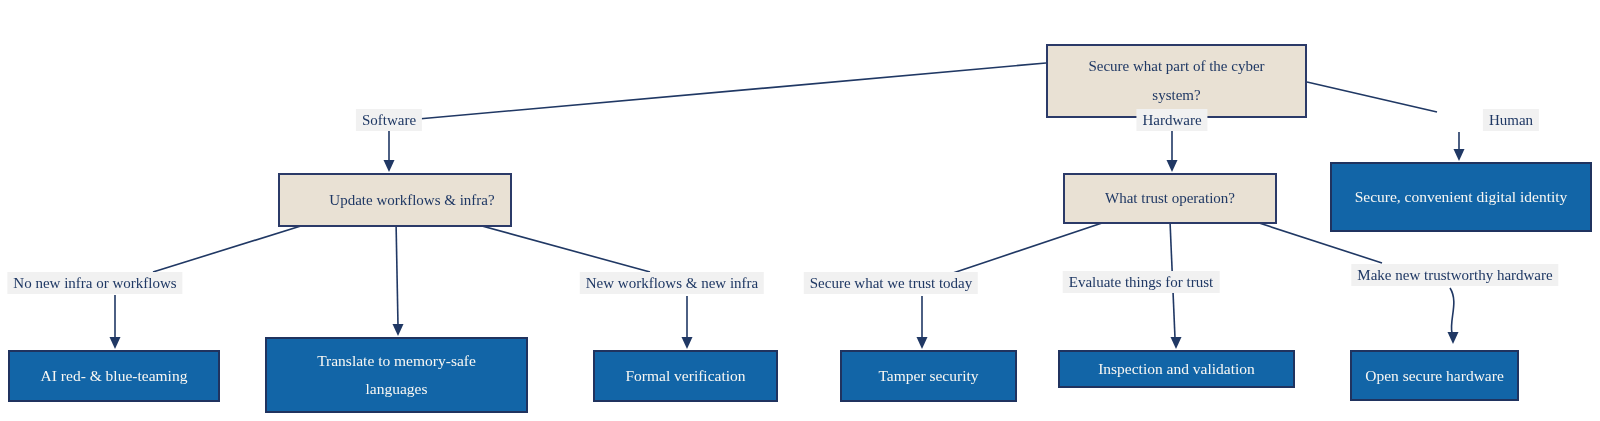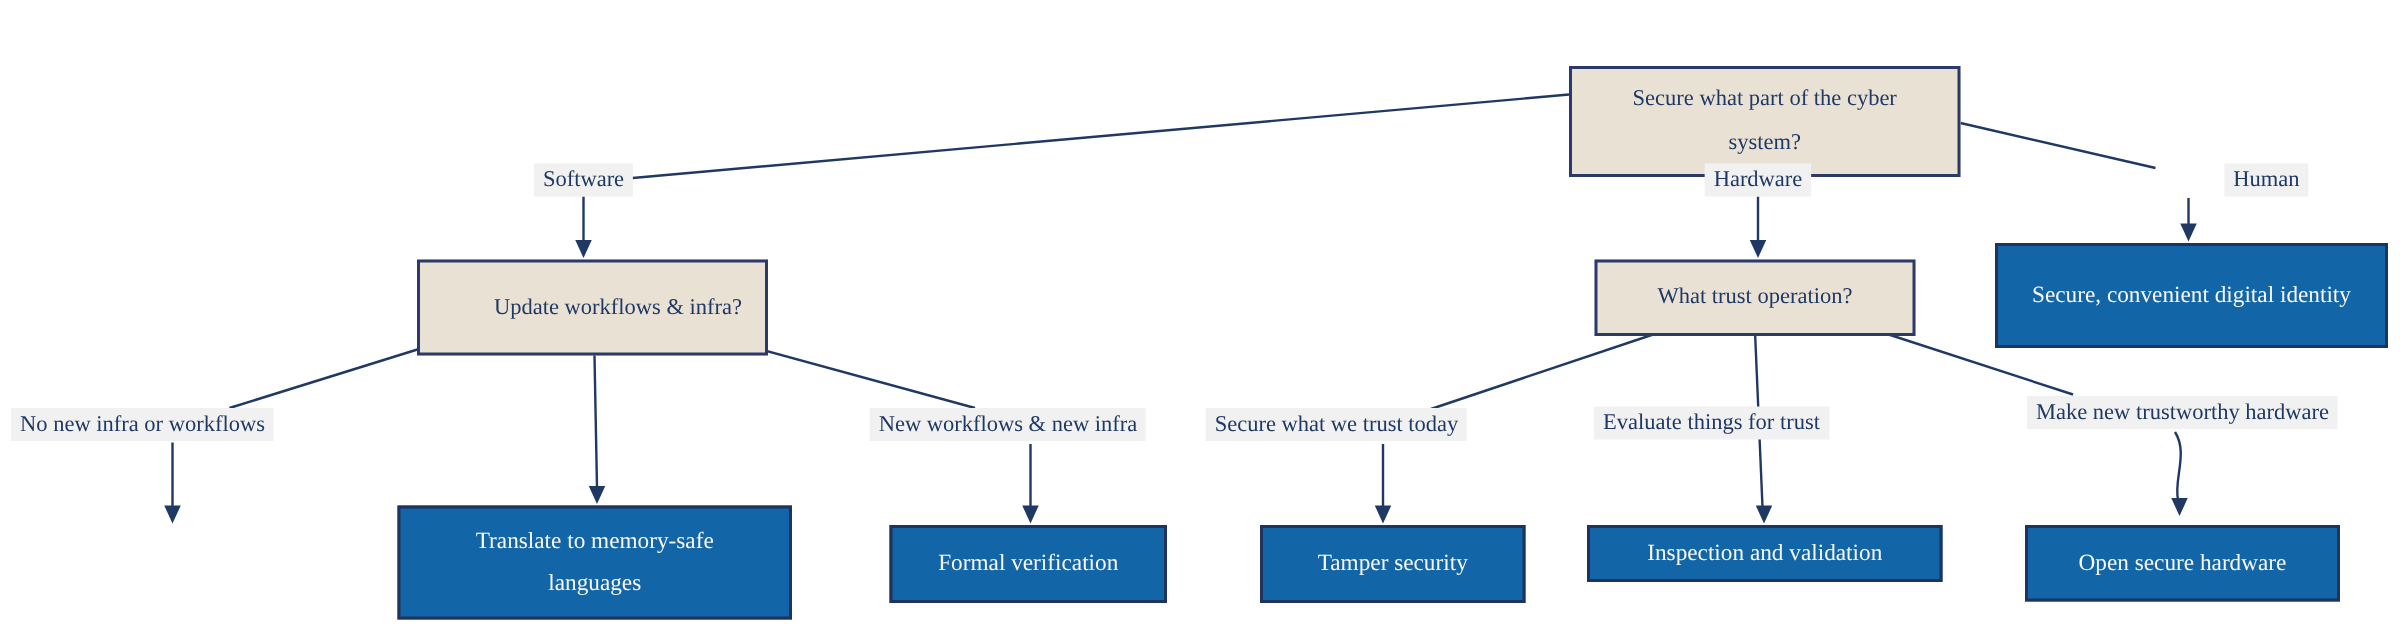--- a/index.html
+++ b/index.html
@@ -71,21 +71,21 @@
     <path class="arrowhead" d="M916.5,337 L927.5,337 L922,349 Z"></path>
     <path class="arrowhead" d="M1170.5,337 L1181.5,337 L1176,349 Z"></path>
     <path class="edge" d="M1450,288 C1459,302 1449,320 1452,333"></path>
     <path class="arrowhead" d="M1447.5,332 L1458.5,332 L1453,344 Z"></path>
   </svg>
 
   <div class="node decision" style="left:1046px; top:8px; width:261px; height:74px; padding:0 24px;margin-top:36px;">
     <span>Secure what part of the cyber system?</span>
   </div>
 
-  <div class="node decision" style="left:278px; top:173px; width:234px; height:64px;padding-left:34px;">
+  <div class="node decision" style="left:278px; top:173px; width:234px; height:54px;padding-left:34px;">
     <span>Update workflows &amp; infra?</span>
   </div>
 
   <div class="node decision" style="left:1063px; top:173px; width:214px; height:51px;">
     <span>What trust operation?</span>
   </div>
 
   <div class="edge-label" style="left:389px; top:109px;">Software</div>
   <div class="edge-label" style="left:1172px; top:109px;">Hardware</div>
   <div class="edge-label" style="left:1511px; top:109px;">Human</div>
@@ -93,34 +93,37 @@
   <div class="edge-label" style="left:95px; top:272px;">No new infra or workflows</div>
   <div class="edge-label" style="left:672px; top:272px;">New workflows &amp; new infra</div>
   <div class="edge-label" style="left:891px; top:272px;">Secure what we trust today</div>
   <div class="edge-label" style="left:1141px; top:271px;">Evaluate things for trust</div>
   <div class="edge-label" style="left:1455px; top:264px;">Make new trustworthy hardware</div>
 
   <div class="node leaf" style="left:1330px; top:162px; width:262px; height:70px; padding:0 12px;">
     <span>Secure, convenient digital identity</span>
   </div>
 
+  <div class="node leaf" style="left:8px; top:350px; width:212px; height:52px;">
+    <span>AI red- &amp; blue-teaming</span>
+  </div>
 
   <div class="node leaf" style="left:265px; top:337px; width:263px; height:76px; padding:0 22px;">
     <span>Translate to memory-safe languages</span>
   </div>
 
   <div class="node leaf" style="left:593px; top:350px; width:185px; height:52px;">
     <span>Formal verification</span>
   </div>
 
   <div class="node leaf" style="left:840px; top:350px; width:177px; height:52px;">
     <span>Tamper security</span>
   </div>
 
   <div class="node leaf" style="left:1058px; top:350px; width:237px; height:38px;">
     <span>Inspection and validation</span>
   </div>
 
-  <div class="node leaf" style="left:1350px; top:350px; width:210px; height:51px;">
+  <div class="node leaf" style="left:1350px; top:350px; width:169px; height:51px;">
     <span>Open secure hardware</span>
   </div>
 
 </div>
 
 </body></html>

